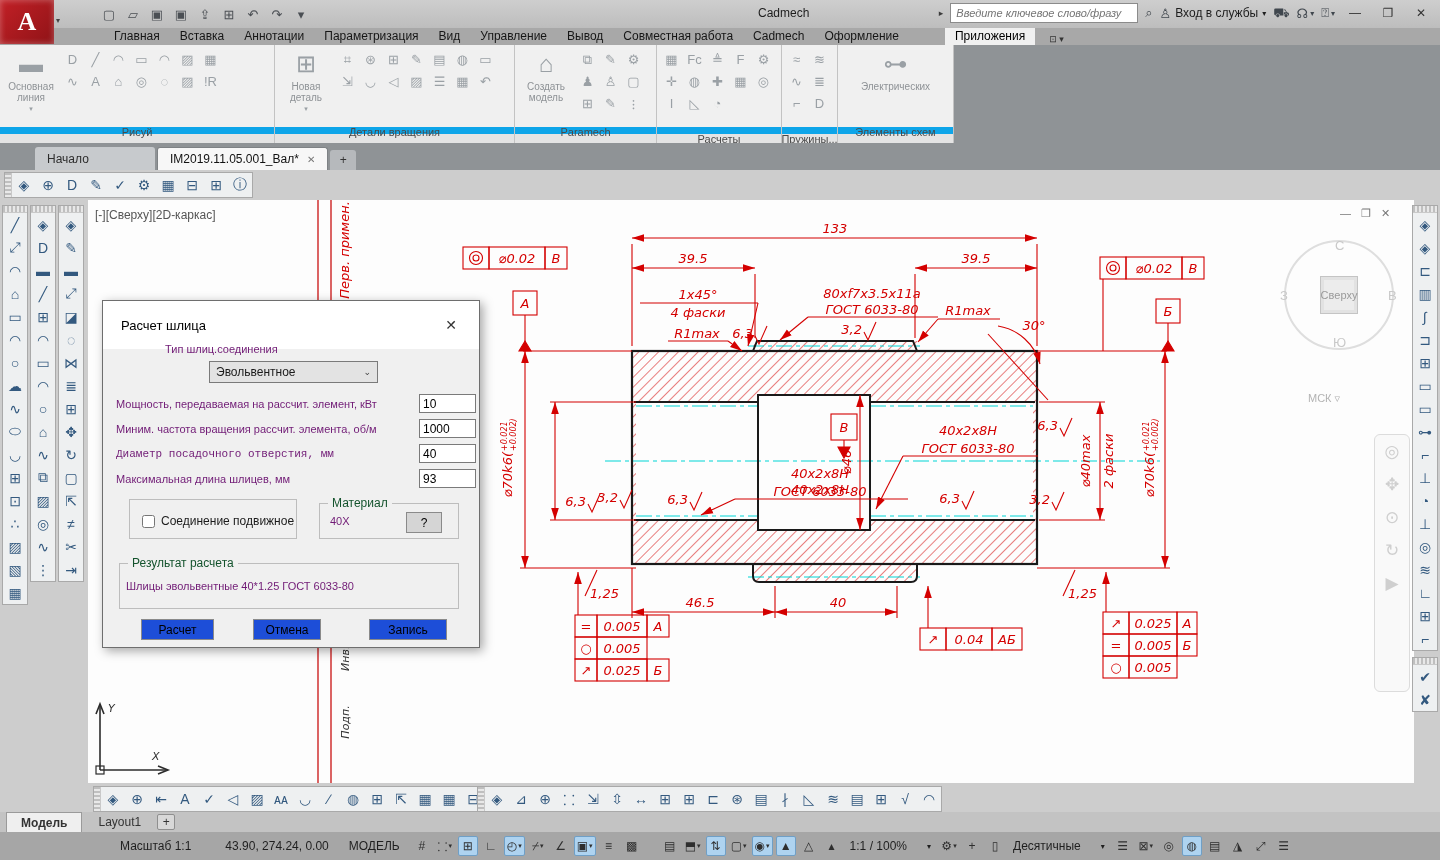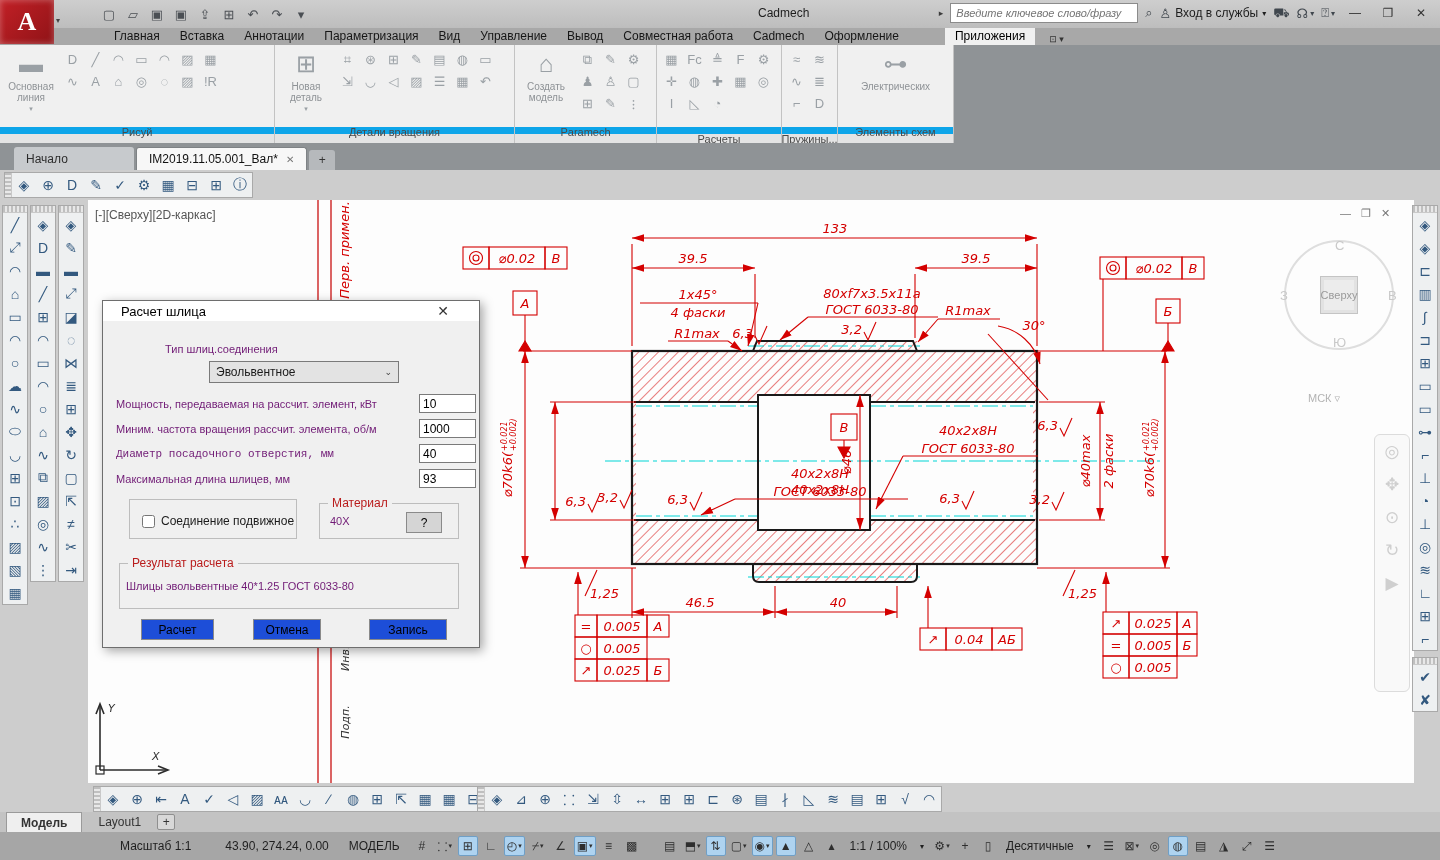--- a/index.html
+++ b/index.html
@@ -39,21 +39,21 @@
   .bigbtn .bic{font-size:24px;line-height:30px;color:#9aa0a5;}
   .bigbtn .blb{font-size:10px;text-align:center;line-height:11px;color:#8e9296;}
   .bigbtn .bdd{font-size:7px;color:#9aa0a5;}
   .icongrid{display:flex;flex-direction:column;gap:1px;}
   .icongrid .row{display:flex;}
   .icongrid .ti{width:23px;height:21px;display:inline-flex;align-items:center;justify-content:center;font-size:13px;color:#9aa0a5;}
 
   
   #doctabs{position:absolute;left:0;top:143px;width:1440px;height:27px;background:#8f9396;display:flex;align-items:flex-end;padding-left:14px;}
   .dtab{height:23px;display:flex;align-items:center;padding:0 12px;font-size:12px;border-top-left-radius:3px;border-top-right-radius:3px;margin-right:2px;}
-  .dtab.start{background:#c7cacd;color:#2d2d2d;width:120px;}
+  .dtab.start{background:#c7cacd;color:#2d2d2d;width:120px;margin-left:21px;}
   .dtab.active{background:#f7f7f7;color:#111;border:1px solid #7e8285;border-bottom:none;}
   .dtab .x{margin-left:8px;color:#777;font-size:10px;}
   #newtab{height:20px;width:26px;background:#b6b9bc;border-top-left-radius:3px;border-top-right-radius:3px;display:flex;align-items:center;justify-content:center;color:#333;}
 
   
   #main{position:absolute;left:0;top:170px;width:1440px;height:615px;background:#cdcdcd;}
   #canvas{position:absolute;left:88px;top:30px;width:1326px;height:583px;background:#fdfdfd;overflow:hidden;}
   #vplabel{position:absolute;left:7px;top:8px;font-size:12px;color:#555;z-index:5;}
   #vpwin{position:absolute;left:1252px;top:7px;display:flex;gap:10px;color:#777;font-size:11px;z-index:5;}
   svg text{font-family:"DejaVu Sans",sans-serif;}
@@ -75,48 +75,48 @@
   
   .vtoolbar{position:absolute;width:26px;background:#eef0f1;border:1px solid #a9a9a9;display:flex;flex-direction:column;align-items:center;z-index:6;}
   .vtoolbar .grip{width:100%;height:7px;background:repeating-linear-gradient(90deg,#bfbfbf 0 2px,#e8e8e8 2px 4px);border-bottom:1px solid #c9c9c9;}
   .vtoolbar .ti{width:24px;height:23px;display:flex;align-items:center;justify-content:center;font-size:14px;color:#33597f;}
   .htoolbar{position:absolute;height:26px;background:#eef0f1;border:1px solid #a9a9a9;display:flex;align-items:center;z-index:6;}
   .htoolbar .grip{width:7px;height:100%;background:repeating-linear-gradient(#bfbfbf 0 2px,#e8e8e8 2px 4px);border-right:1px solid #c9c9c9;}
   .htoolbar .ti{width:24px;height:24px;display:flex;align-items:center;justify-content:center;font-size:14px;color:#33597f;}
 
   
   #dialog{position:absolute;left:102px;top:130px;width:378px;height:348px;background:#f0f0f0;border:1px solid #6e6e6e;box-shadow:3px 3px 10px rgba(0,0,0,.35);z-index:20;}
-  #dlg-title{height:20px;background:#ffffff;display:flex;align-items:center;padding:0 25px 0 18px;font-size:13px;color:#000;}
+  #dlg-title{height:48px;background:#ffffff;display:flex;align-items:center;padding:0 17px 0 18px;font-size:13px;color:#000;}
   #dlg-close{margin-left:auto;width:22px;height:22px;display:flex;align-items:center;justify-content:center;font-size:14px;color:#333;}
   .dlg-label{position:absolute;font-size:11px;color:#701a75;}
   .dlg-input{position:absolute;width:57px;height:19px;border:1px solid #7a7a7a;background:#fff;font-size:12px;padding:0 3px;font-family:"Liberation Sans",sans-serif;}
-  #dlg-combo{position:absolute;left:106px;top:60px;width:190px;height:22px;border:1px solid #7a7a7a;background:#e3e3e3;display:flex;align-items:center;padding:0 6px;font-size:12px;}
+  #dlg-combo{position:absolute;left:106px;top:60px;width:169px;height:22px;border:1px solid #7a7a7a;background:#e3e3e3;display:flex;align-items:center;padding:0 6px;font-size:12px;}
   #dlg-combo .ca{margin-left:auto;font-size:9px;color:#444;}
   .grp{position:absolute;border:1px solid #bdbdbd;}
-  .grp .cap{position:absolute;top:-8px;left:8px;background:#f0f0f0;padding:0 4px;font-size:12px;color:#b91c1c;}
+  .grp .cap{position:absolute;top:-8px;left:8px;background:#f0f0f0;padding:0 4px;font-size:12px;color:#14532d;}
   #dlg-check{position:absolute;left:12px;top:14px;display:flex;align-items:center;gap:6px;font-size:12px;}
   #dlg-check input{width:13px;height:13px;}
   .dlg-btn{position:absolute;height:21px;background:#1d4ed8;border:1px solid #8a8a8a;font-size:12px;display:flex;align-items:center;justify-content:center;font-family:"Liberation Sans",sans-serif;}
 
   
   #bottombars{position:absolute;left:0;top:785px;width:1440px;height:27px;background:#cdcdcd;}
   
   #layouttabs{position:absolute;left:0;top:812px;width:1440px;height:20px;background:#c3c3c3;display:flex;align-items:center;padding-left:6px;gap:2px;}
   .ltab{height:20px;display:flex;align-items:center;padding:0 14px;font-size:12px;color:#333;}
   .ltab.active{background:#efefef;font-weight:bold;border:1px solid #9a9a9a;border-bottom:none;}
   #lplus{width:18px;height:16px;border:1px solid #8f8f8f;border-radius:2px;display:flex;align-items:center;justify-content:center;background:#d8d8d8;font-size:12px;color:#333;}
 
   
   #statusbar{position:absolute;left:0;top:832px;width:1440px;height:28px;background:#a6a6a6;display:flex;align-items:center;padding-left:112px;font-size:12px;color:#1f1f1f;gap:4px;}
   #statusbar .lbl{margin:0 8px;white-space:nowrap;}
   #statusbar .sep{width:10px;}
   .sti{min-width:20px;height:20px;display:inline-flex;align-items:center;justify-content:center;font-size:12px;color:#2e2e2e;border-radius:2px;padding:0 2px;}
   .sti.on{background:#aed3f0;border:1px solid #6f9fc6;}
   .sti i{font-style:normal;font-size:7px;margin-left:1px;}
-  .stlbl{display:inline-flex;align-items:center;gap:13px;white-space:nowrap;margin:0 4px;}
+  .stlbl{display:inline-flex;align-items:center;gap:20px;white-space:nowrap;margin:0 4px;}
   .stlbl i{font-style:normal;font-size:8px;}
 </style>
 </head>
 <body>
 
 <div id="app">
 
   <div id="titlebar">
     <div id="logo">A</div>
     <div id="logo-dd">▾</div>

